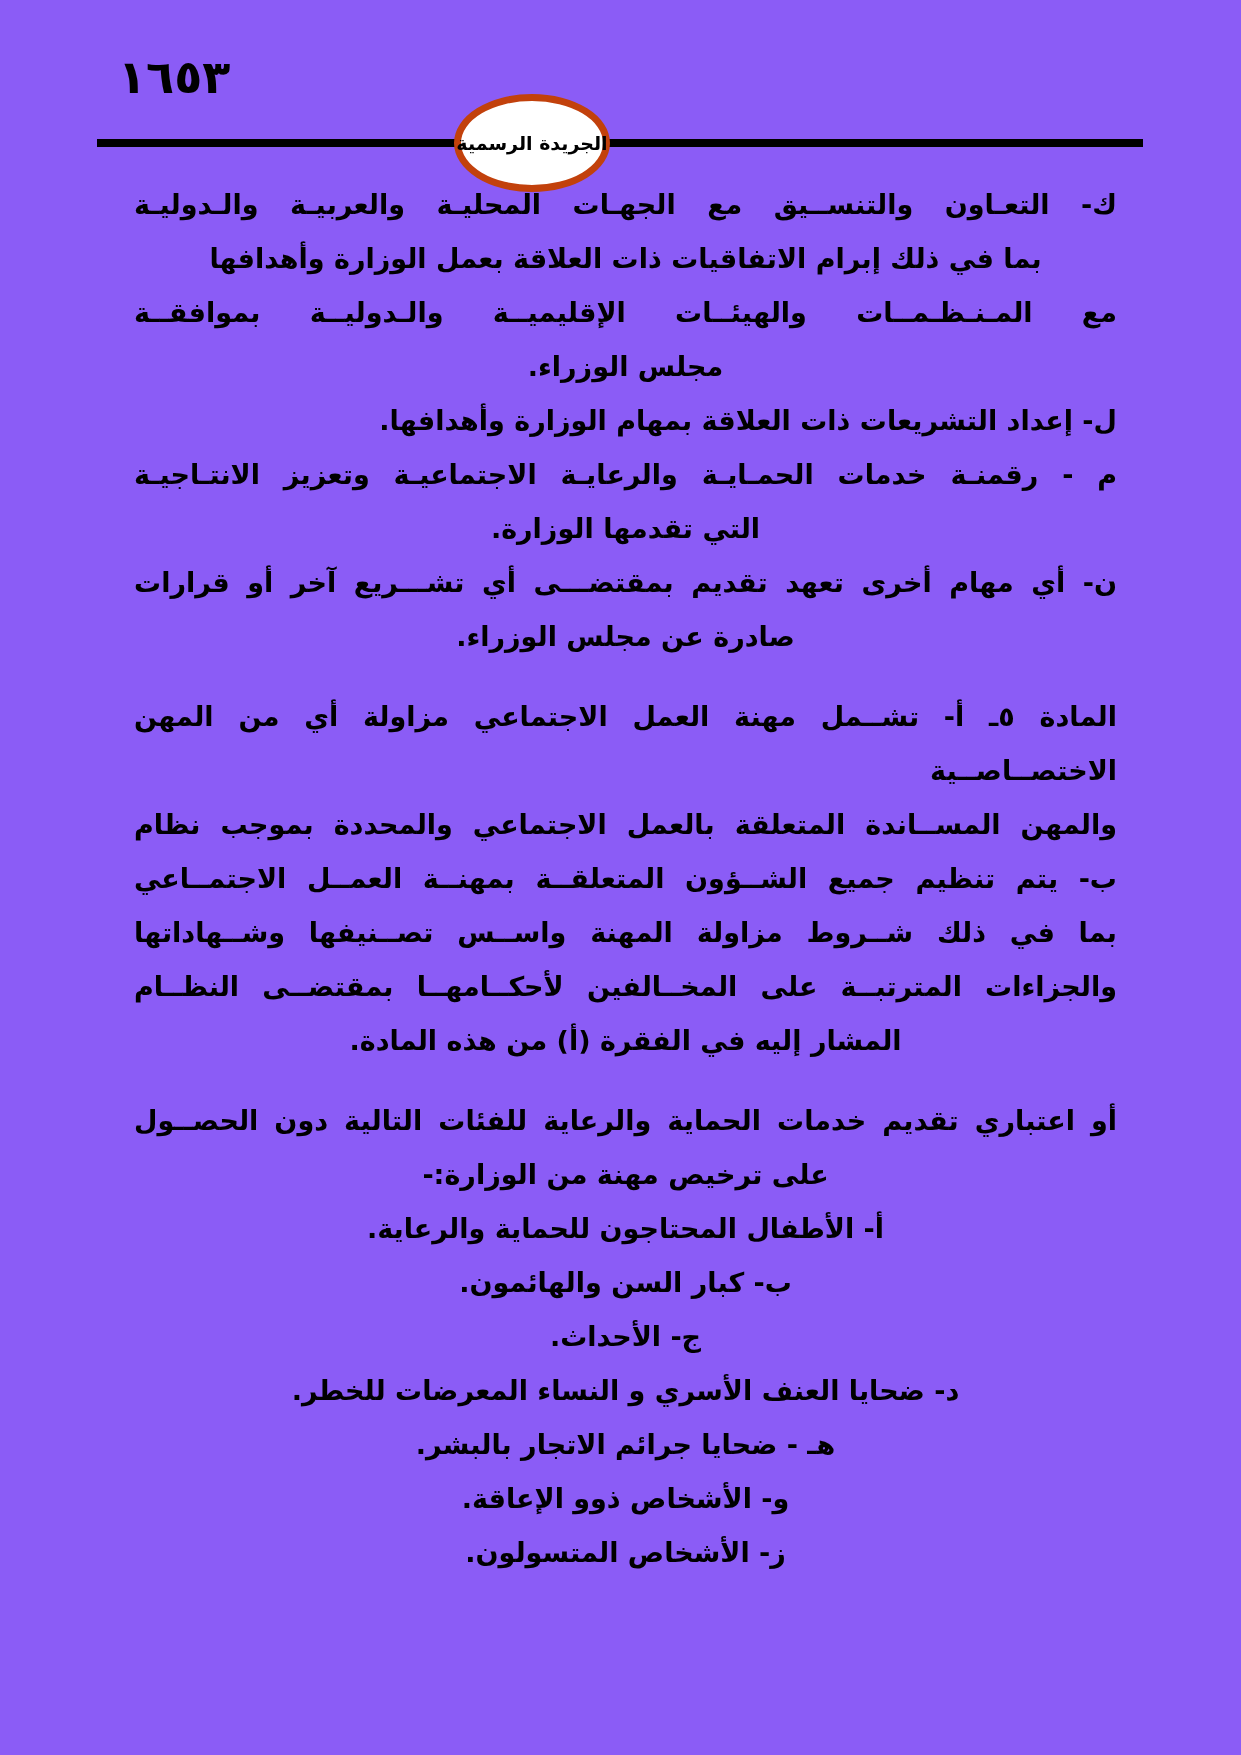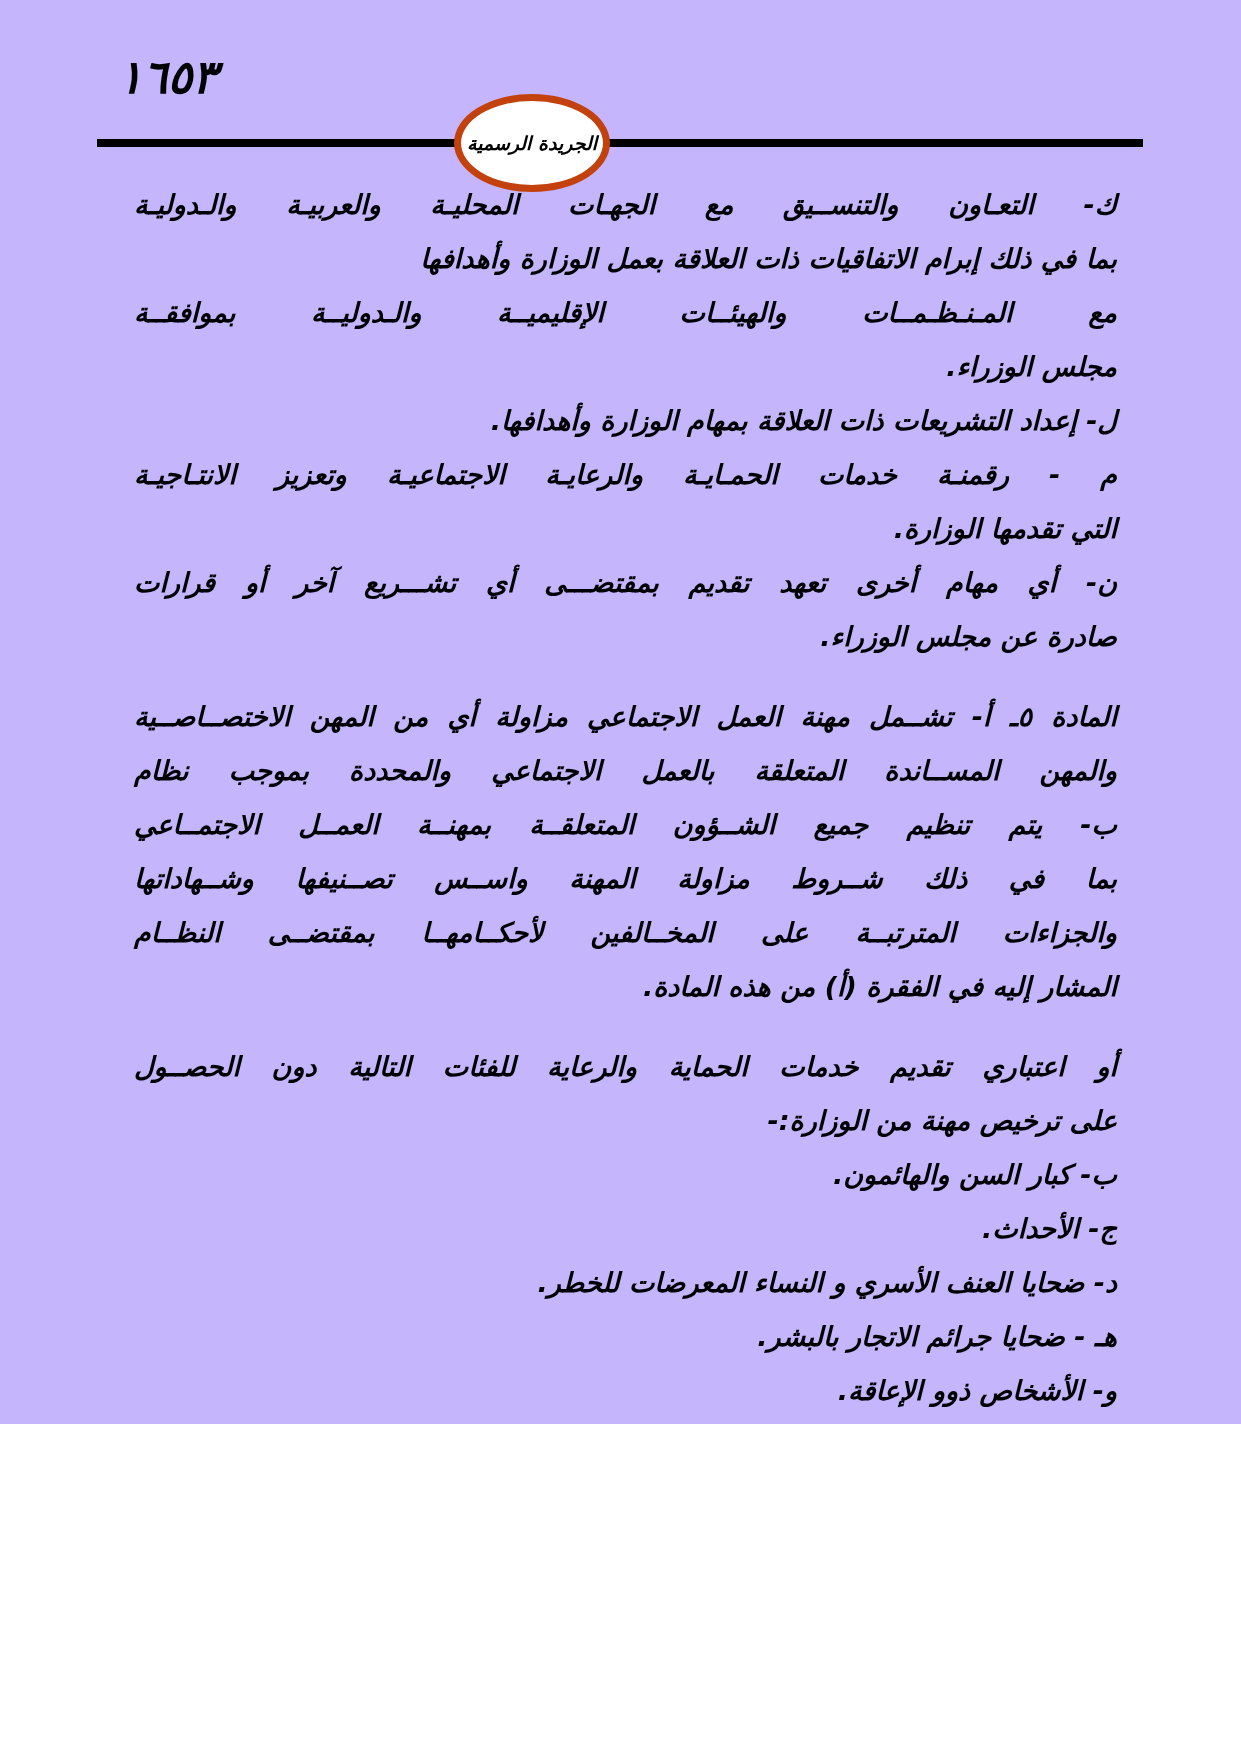--- a/index.html
+++ b/index.html
@@ -3,26 +3,25 @@
 <meta charset="utf-8">
 <style>
   html, body {
     margin: 0;
     padding: 0;
     background: #ffffff;
   }
   .page {
     position: relative;
     width: 1241px;
-    height: 1424px;
-    background: #c4b5fd;
+    height: 1755px;
+    background: #8b5cf6;
     color: #000000;
     font-family: "DejaVu Sans", sans-serif;
     overflow: hidden;
-    font-style: italic;
   }
   
   .page-number {
     position: absolute;
     top: 50px;
     left: 118px;
     font-size: 46px;
     font-weight: bold;
     letter-spacing: 10px;
     direction: ltr;
@@ -70,21 +69,21 @@
     line-height: 54px;
     color: #000;
   }
   .section { margin: 0; }
   .section + .section { margin-top: 26px; }
   .line { min-height: 54px; margin-left: 24px; }
   .line.justify {
     text-align: justify;
     text-align-last: justify;
   }
-  .line.center { text-align: right; }
+  .line.center { text-align: center; }
   .line.right  { text-align: right; }
 </style>
 </head>
 <body>
 
 <div class="page">
 
   <div class="page-number">١٦٥٣</div>
 
   <div class="header-rule"></div>
@@ -109,20 +108,21 @@
         <div class="line justify">المادة ٥ـ أ- تشــمل مهنة العمل الاجتماعي مزاولة أي من المهن الاختصــاصــية</div>
         <div class="line justify">والمهن المســاندة المتعلقة بالعمل الاجتماعي والمحددة بموجب نظام</div>
         <div class="line justify">ب- يتم تنظيم  جميع الشــؤون المتعلقــة بمهنــة العمــل الاجتمــاعي</div>
         <div class="line justify">بما في ذلك شــروط مزاولة المهنة واســس تصــنيفها وشــهاداتها</div>
         <div class="line justify">والجزاءات  المترتبــة على المخــالفين لأحكــامهــا بمقتضــى النظــام</div>
         <div class="line center">المشار إليه  في الفقرة (أ) من هذه المادة.</div>
       </div>
       <div class="section">
         <div class="line justify">أو اعتباري تقديم خدمات الحماية والرعاية للفئات التالية دون الحصــول</div>
         <div class="line center">على ترخيص مهنة من الوزارة:-</div>
+        <div class="line center">أ- الأطفال المحتاجون للحماية والرعاية.</div>
         <div class="line center">ب- كبار السن والهائمون.</div>
         <div class="line center">ج- الأحداث.</div>
         <div class="line center">د- ضحايا العنف الأسري و النساء المعرضات للخطر.</div>
         <div class="line center">هـ - ضحايا جرائم الاتجار بالبشر.</div>
         <div class="line center">و- الأشخاص ذوو الإعاقة.</div>
         <div class="line center">ز- الأشخاص المتسولون.</div>
       </div>
     </div>
 
 </div>

